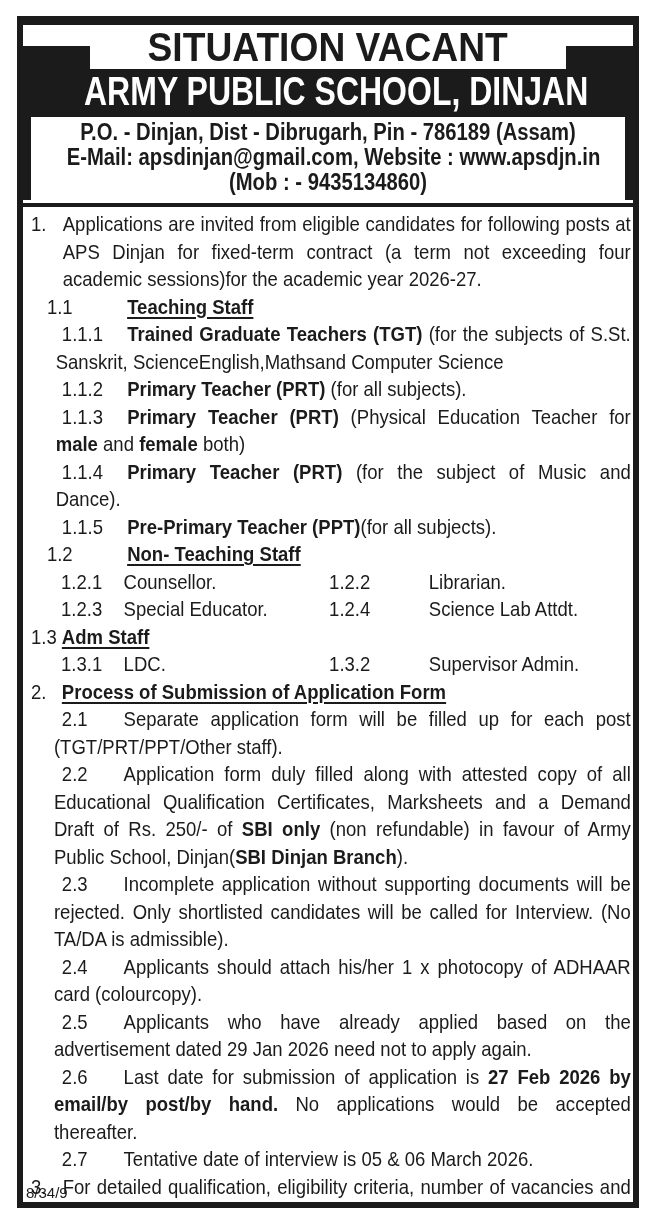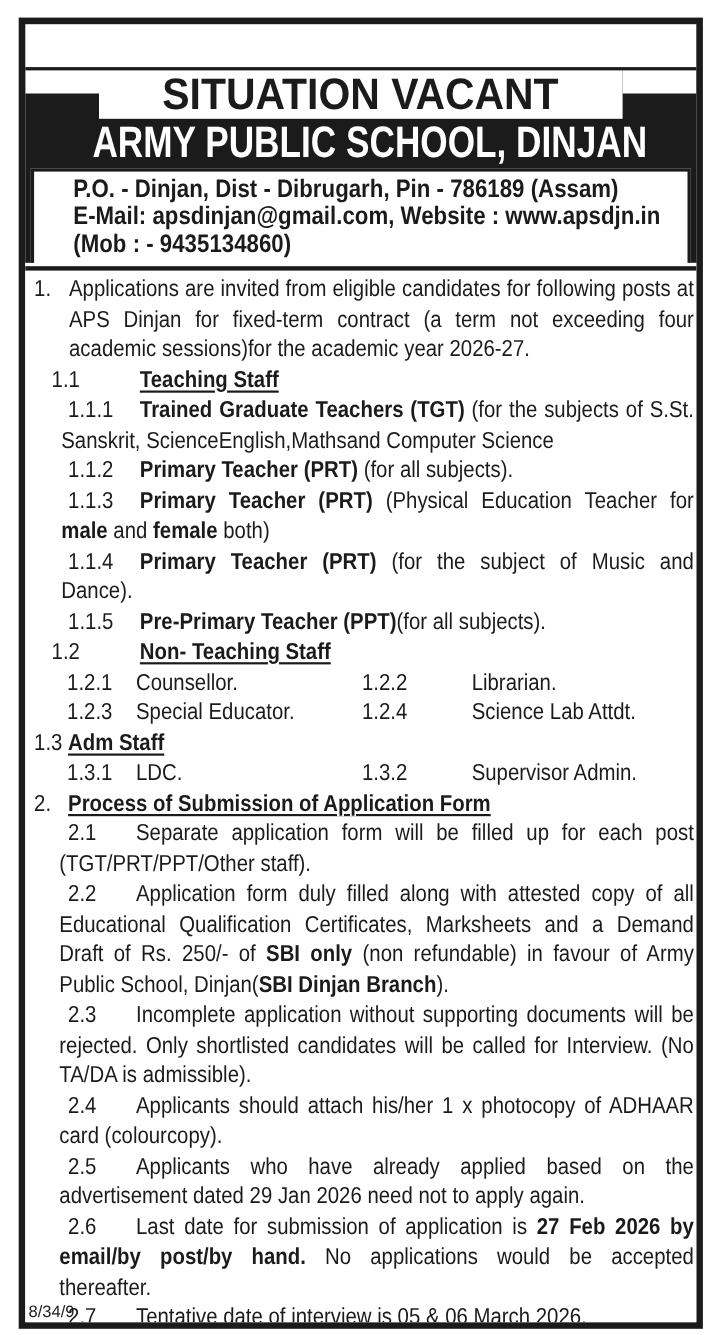--- a/index.html
+++ b/index.html
@@ -12,39 +12,39 @@
   }
   .page { position: relative; width: 645px; height: 1214px; background: var(--paper); overflow: hidden; }
 
   .ad {
     position: absolute; left: 17px; top: 16px; width: 622px; height: 1192px;
     border: 6px solid var(--ink); background: var(--paper);
     display: flex; flex-direction: column;
   }
 
   
-  .banner { background: var(--ink); height: 178px; overflow: hidden; flex: none; margin-top: 39px; }
+  .banner { background: var(--ink); height: 178px; overflow: hidden; flex: none; }
   .title-row { display: flex; align-items: flex-start; padding-top: 3px; }
   .notch { width: 67px; height: 21px; background: var(--paper); flex: none; }
   .title-box {
     flex: 1; height: 44px; background: var(--paper);
     display: flex; align-items: center; justify-content: center; overflow: hidden;
   }
   .ad-title {
     font-weight: bold; font-size: 40px; line-height: 40px; white-space: nowrap;
     transform: scaleX(0.93); transform-origin: center; letter-spacing: 0px; color: var(--ink);
   }
   .school-name {
     color: var(--paper); font-weight: bold; font-size: 40px; line-height: 40px;
     text-align: center; white-space: nowrap; margin-top: 2px;
     transform: scaleX(0.80); transform-origin: center;
   }
   .address-box {
     margin: 3px 5px 0 5px; border: 3px solid var(--ink); background: var(--paper);
-    padding: 3px 0 11px 0; text-align: left; overflow: hidden;
+    padding: 3px 0 11px 0; text-align: center; overflow: hidden;
   }
   .address-line {
     font-weight: bold; font-size: 23px; line-height: 25px; white-space: nowrap;
     transform: scaleX(0.88); transform-origin: center; color: var(--ink);
   }
 
   .gap { height: 3px; background: var(--paper); flex: none; }
 
   
   .adbody {

